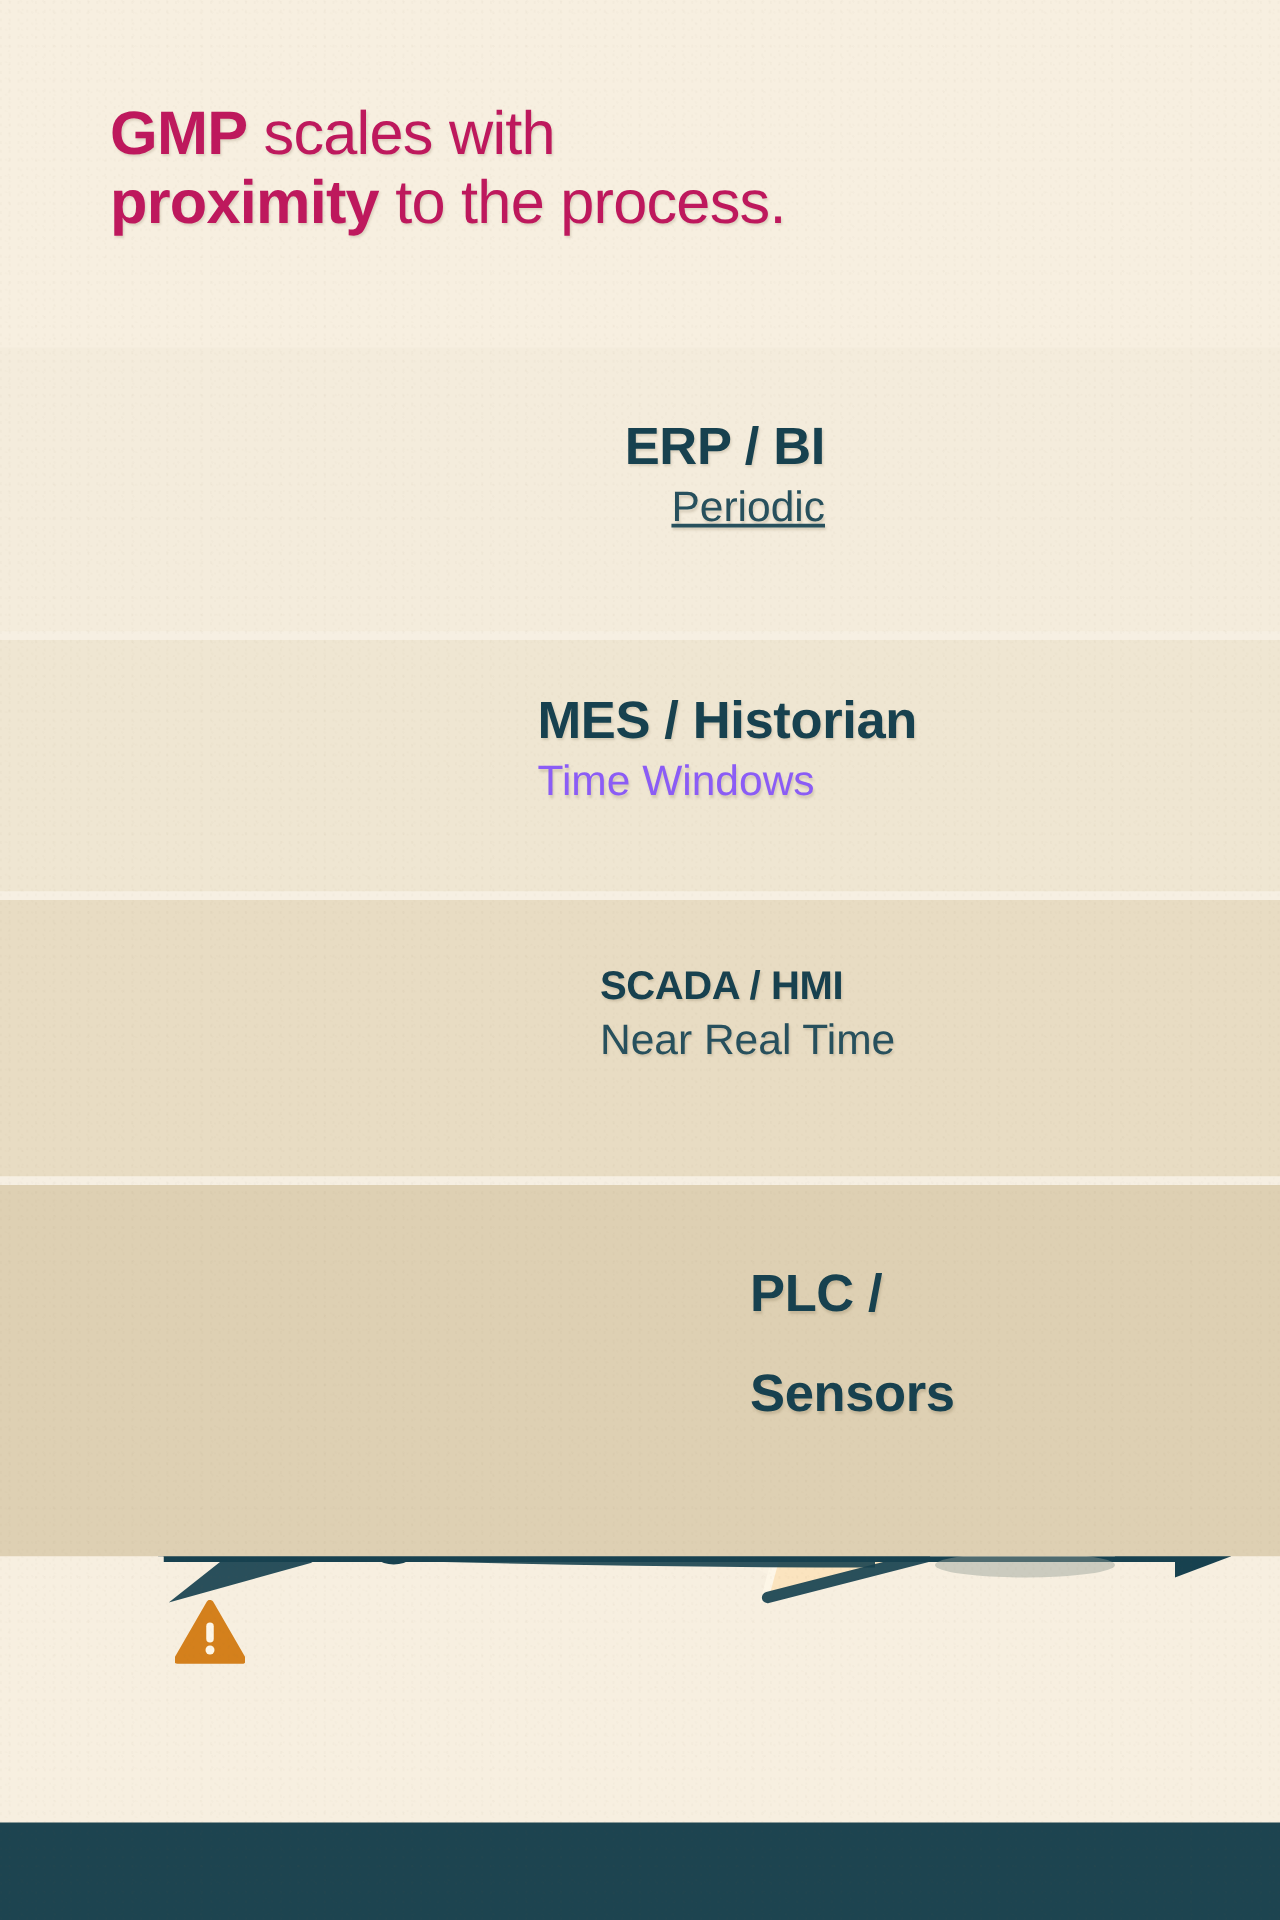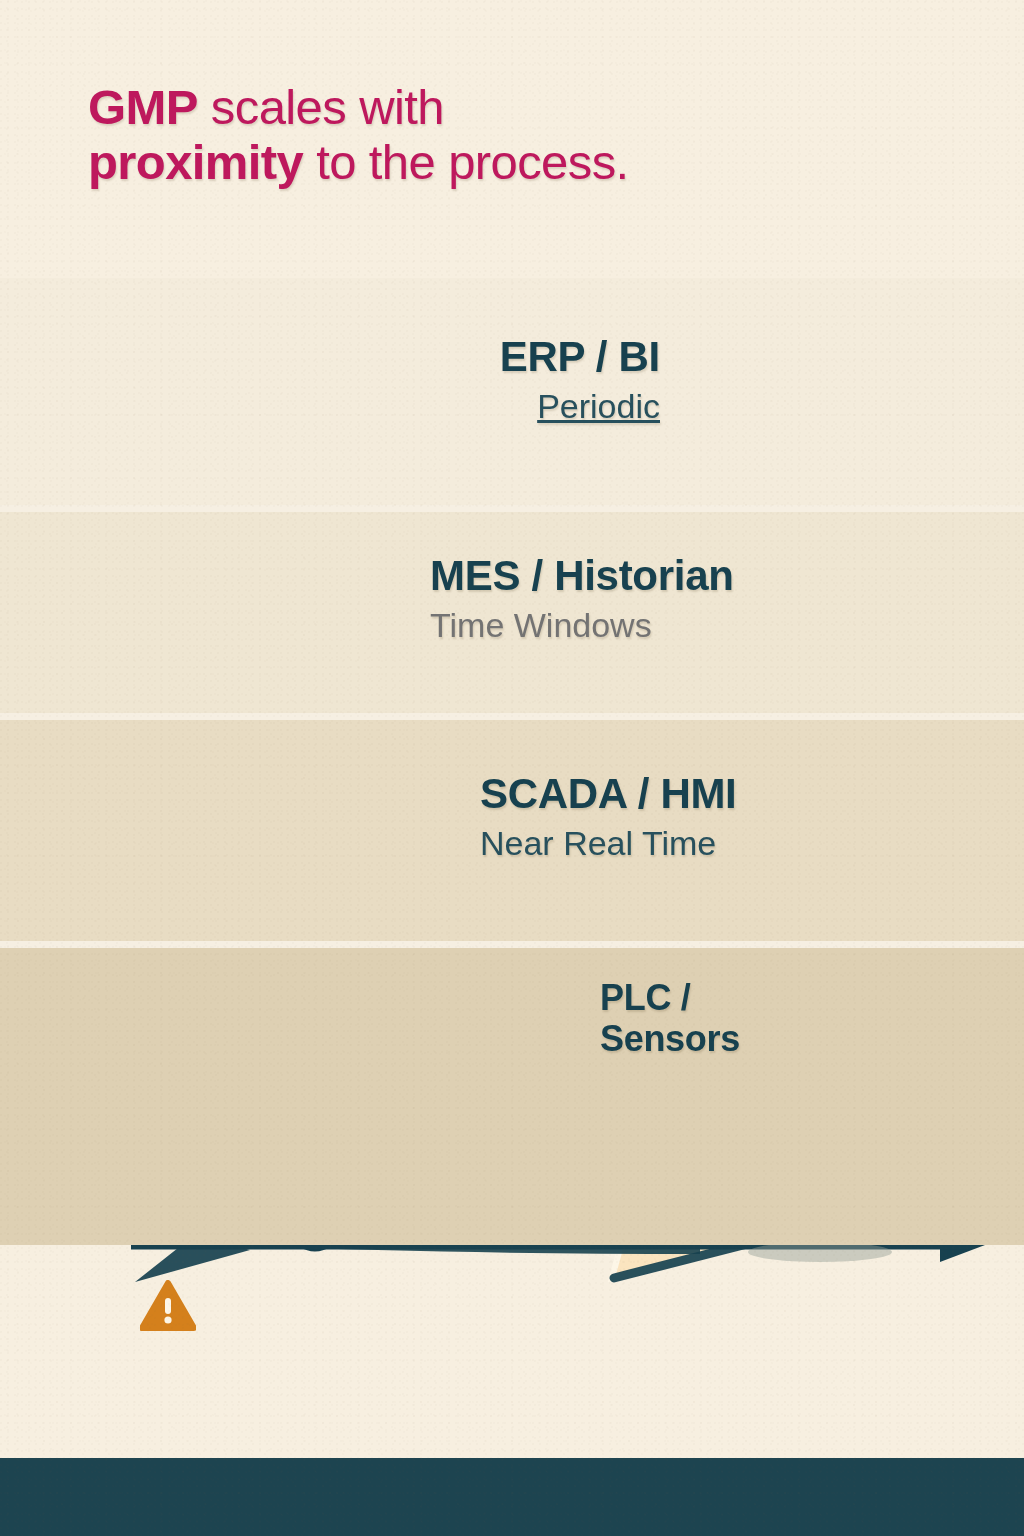--- a/index.html
+++ b/index.html
@@ -31,26 +31,26 @@
 
   
   .lbl{position:absolute;z-index:26;color:#17414f;text-align:left;}
   .lbl .hd{font-weight:700;letter-spacing:-.3px;}
   .lbl .sb{font-weight:400;}
   .lbl.t0{left:420px;top:333px;width:240px;text-align:right;}
   .lbl.t0 .hd{font-size:42px;}
   .lbl.t0 .sb{font-size:34px;margin-top:6px;color:#27505d;text-decoration:underline;}
   .lbl.t1{left:430px;top:552px;width:440px;}
   .lbl.t1 .hd{font-size:42px;}
-  .lbl.t1 .sb{font-size:34px;margin-top:6px;color:#737373;}
+  .lbl.t1 .sb{font-size:34px;margin-top:6px;color:#8b5cf6;}
   .lbl.t2{left:480px;top:770px;width:460px;}
-  .lbl.t2 .hd{font-size:42px;}
+  .lbl.t2 .hd{font-size:32px;}
   .lbl.t2 .sb{font-size:34px;margin-top:6px;color:#27505d;}
   .lbl.t3{left:600px;top:978px;width:340px;}
-  .lbl.t3 .hd{font-size:36px;line-height:1.13;}
+  .lbl.t3 .hd{font-size:42px;line-height:1.13;margin-top:33px;}
 
   
   .foot{position:absolute;left:140px;top:1280px;z-index:30;display:flex;align-items:center;gap:18px;}
   .foot .txt{color:#17414f;font-size:40px;font-weight:700;letter-spacing:-.3px;}
   .bottombar{position:absolute;left:0;top:1458px;width:1024px;height:78px;background:#1d4450;z-index:40;}
 
   .shadowtxt{text-shadow:1px 2px 2px rgba(90,70,40,.18);}
 </style>
 </head>
 <body>

